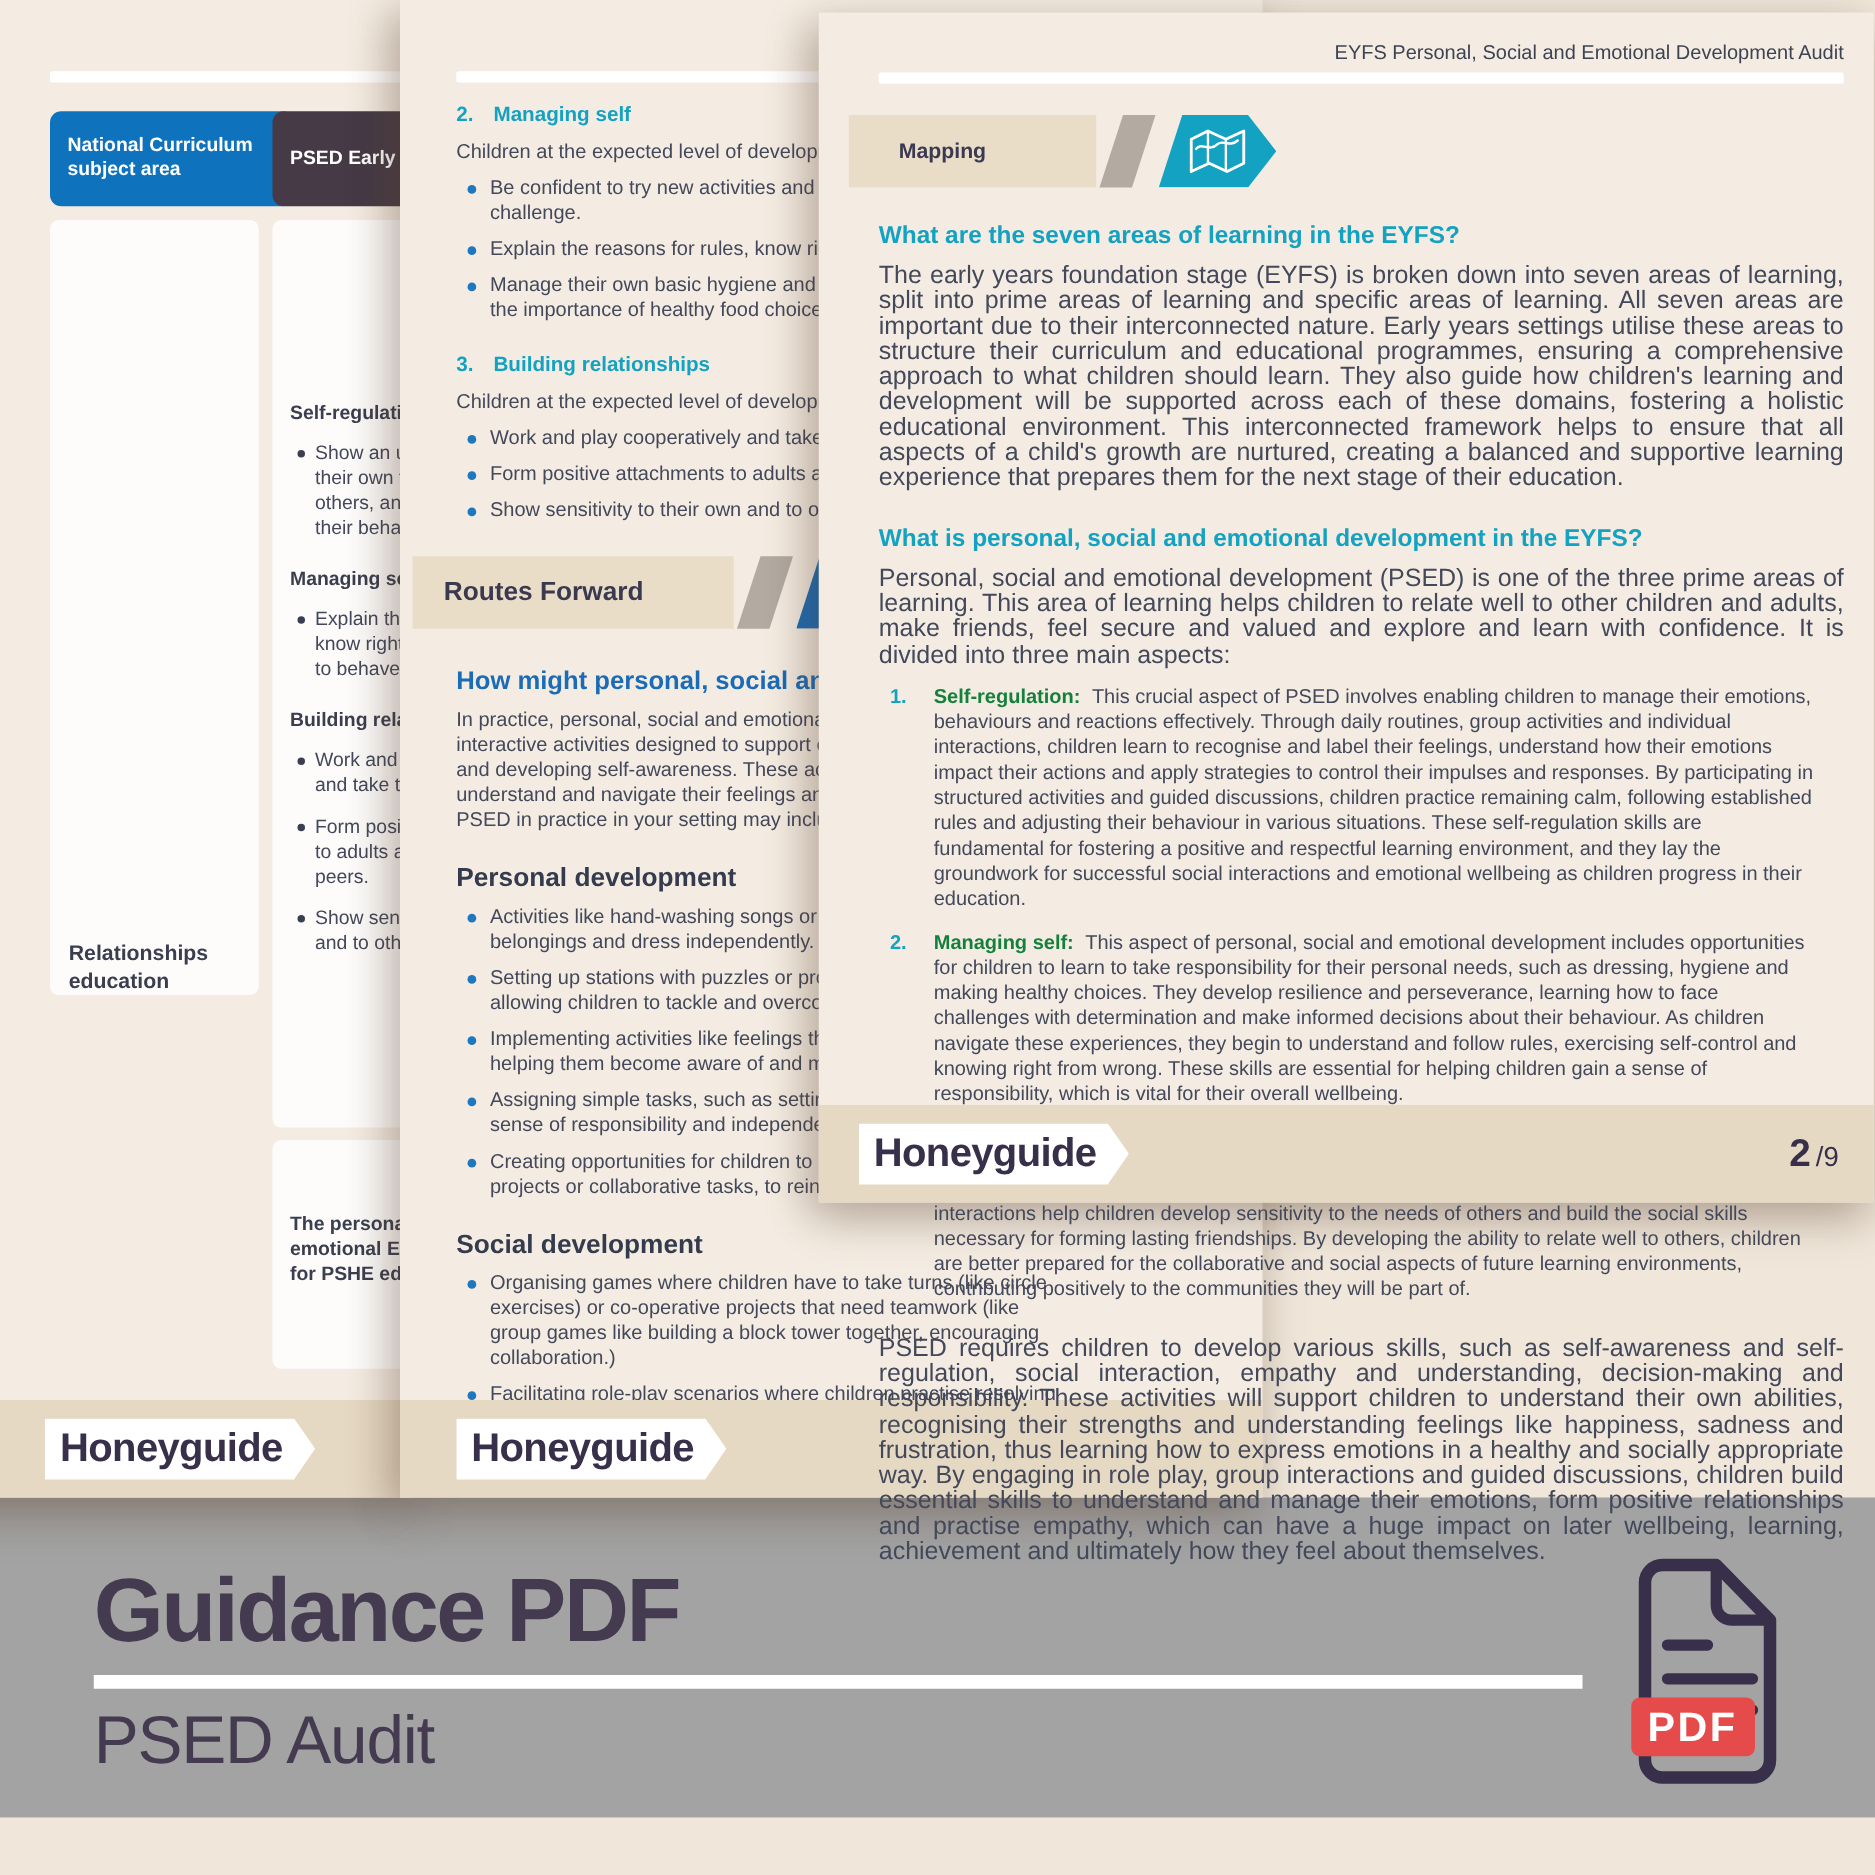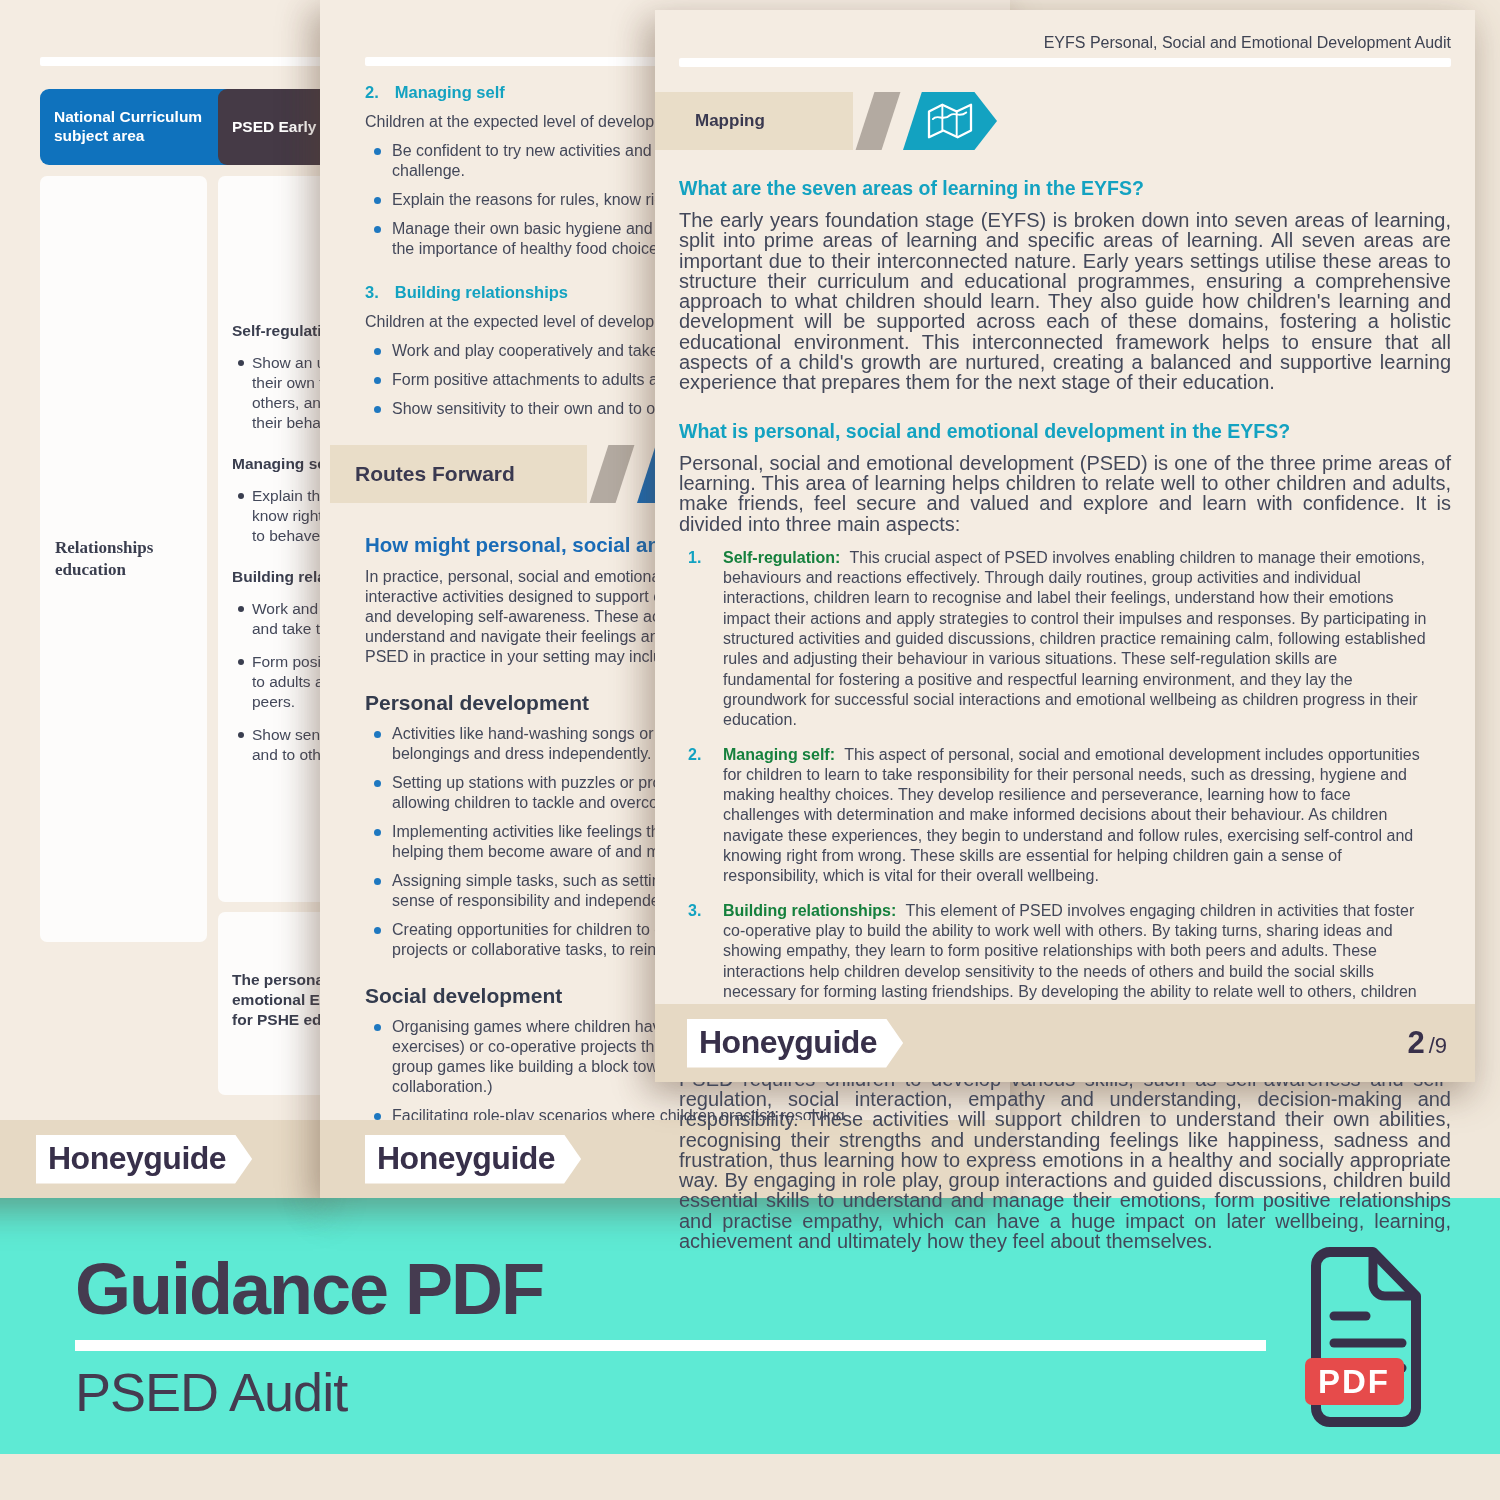--- a/index.html
+++ b/index.html
@@ -2,21 +2,21 @@
 <html><head>
 <meta charset="utf-8">
 <style>
   html,body{margin:0;padding:0;}
   .canvas{position:relative;width:1500px;height:1500px;overflow:hidden;
     background:#f0e7da;font-family:"Liberation Sans",sans-serif;color:#3e4353;}
   .page{position:absolute;background:#f4ece2;
     box-shadow:-14px 8px 30px rgba(90,65,45,.22), 0 14px 34px rgba(90,65,45,.26);}
   #page-left{left:-50px;top:0;width:380px;height:1198px;z-index:1;}
   #page-middle{left:320px;top:0;width:690px;height:1198px;z-index:2;}
-  #page-right{left:655px;top:10px;width:820px;height:1072px;z-index:3;}
+  #page-right{left:655px;top:10px;width:820px;height:952px;z-index:3;padding-left:24px;}
   .page-footer{position:absolute;left:0;right:0;bottom:0;height:78px;background:#e6d9c4;
     display:flex;align-items:center;justify-content:space-between;}
   .logo{background:#ffffff;padding:5px 26px 7px 12px;
     clip-path:polygon(0 0,calc(100% - 17px) 0,100% 50%,calc(100% - 17px) 100%,0 100%);}
   .logo span{font-size:32px;font-weight:bold;letter-spacing:-0.5px;color:#38304a;}
   .white-rule{background:#ffffff;height:9px;border-radius:2px;}
   
   .lp-abs{position:absolute;}
   .th-box{border-radius:9px;color:#fff;font-weight:bold;font-size:15.5px;line-height:1.22;
     display:flex;align-items:center;}
@@ -53,21 +53,21 @@
   .rp-h{font-size:19.5px;font-weight:bold;color:#13a2c1;margin-top:27px;}
   .rp-p{font-size:20px;line-height:20.3px;text-align:justify;margin-top:10px;color:#43485a;}
   .rp-item{position:relative;padding-left:44px;padding-right:24px;font-size:16px;
     line-height:20.3px;margin-top:14px;color:#43485a;}
   .rp-num{position:absolute;left:9px;top:0;font-weight:bold;color:#13a2c1;}
   .rp-label{font-weight:bold;color:#15803d;padding-right:5px;}
   .rp-pagenum{display:flex;align-items:baseline;color:#38304a;}
   .pn-big{font-size:31px;font-weight:bold;}
   .pn-small{font-size:22px;margin-left:4px;font-weight:normal;}
   
-  .banner{position:absolute;left:0;top:1198px;width:1500px;height:256px;background:#5eead4;z-index:0;}
+  .banner{position:absolute;left:0;top:1198px;width:1500px;height:256px;background:#a3a3a3;z-index:0;}
   .banner-title{position:absolute;left:75px;top:50px;font-size:72px;font-weight:bold;
     letter-spacing:-2px;color:#453b50;}
   .banner-rule{position:absolute;left:75px;top:142px;width:1191px;height:11px;background:#ffffff;}
   .banner-sub{position:absolute;left:75px;top:163px;font-size:54px;font-weight:500;
     letter-spacing:-1px;color:#453b50;}
   .pdf-icon{position:absolute;left:1288px;top:40px;}
 </style>
 </head>
 <body>
 
@@ -91,21 +91,21 @@
   <div class="page" id="page-left">
     <div class="white-rule lp-abs" style="left:90px;top:57px;width:560px;"></div>
 
     <div class="th-box lp-abs" style="left:90px;top:89px;width:167px;height:76px;background:#0f72bd;padding:0 14px;">
       <span>National Curriculum subject area</span>
     </div>
     <div class="th-box lp-abs" style="left:268px;top:89px;width:300px;height:76px;background:#453a46;padding:0 14px;white-space:pre;">
       <span>PSED Early Learning Goals</span>
     </div>
 
-    <div class="cell lp-abs" style="left:90px;top:176px;width:167px;height:766px;display:flex;align-items:center;font-family:Liberation Serif, serif;">
+    <div class="cell lp-abs" style="left:90px;top:176px;width:167px;height:620px;display:flex;align-items:flex-end;">
       <div class="lp-subject" style="padding:0 15px;">Relationships education</div>
     </div>
     <div class="cell lp-abs" style="left:268px;top:176px;width:420px;height:726px;">
       <div style="padding:128px 0 0 14px;">
         <div class="lp-h">Self-regulation</div>
         <div class="lp-b">Show an understanding of
 their own feelings and those of
 others, and begin to regulate
 their behaviour accordingly.</div>
         <div class="lp-h" style="margin-top:22px;">Managing self</div>

